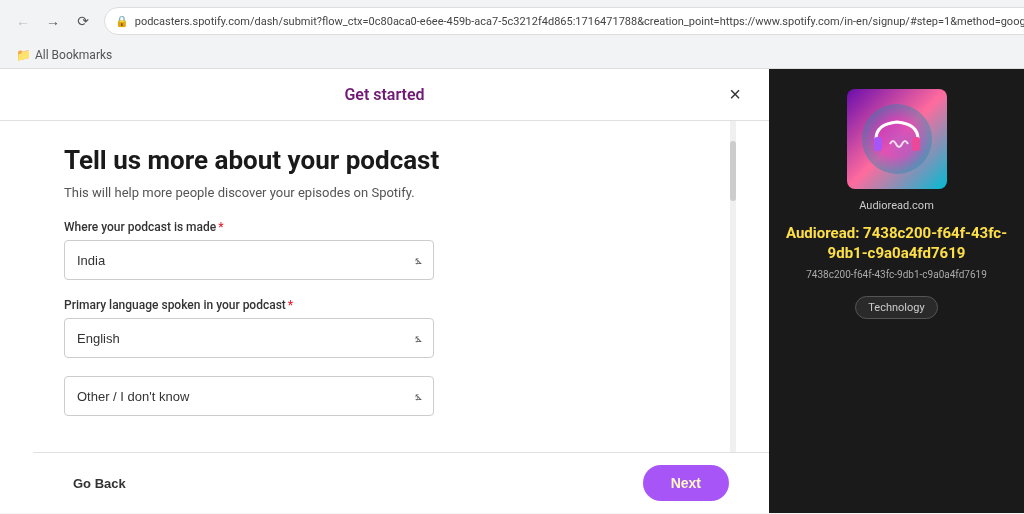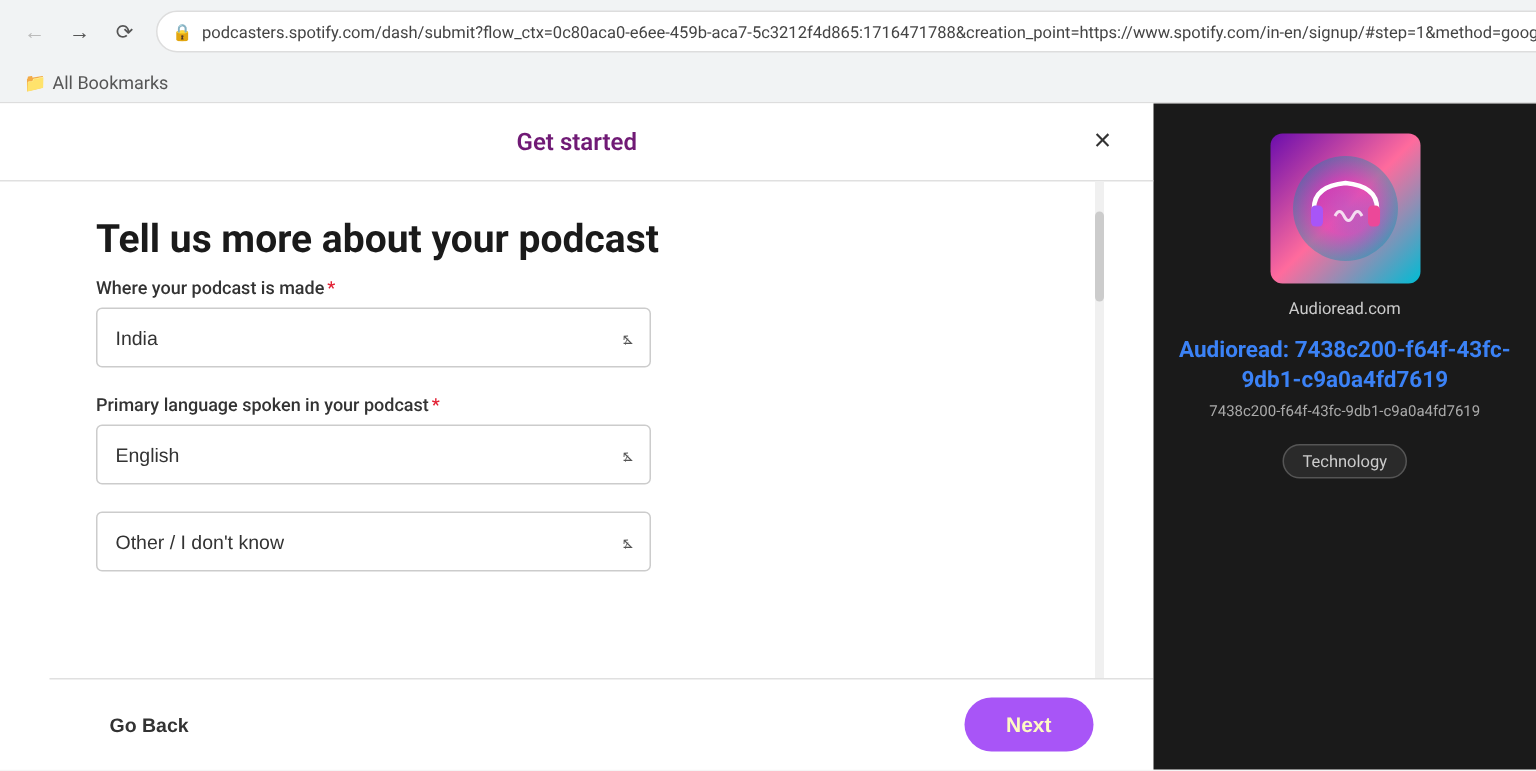--- a/index.html
+++ b/index.html
@@ -267,21 +267,21 @@
       height: 70px;
     }
     .podcast-site {
       font-size: 11px;
       color: #ccc;
       margin-bottom: 12px;
     }
     .podcast-name {
       font-size: 15px;
       font-weight: 700;
-      color: #3b82f6;
+      color: #fde047;
       text-align: center;
       margin-bottom: 6px;
       line-height: 1.3;
     }
     .podcast-id {
       font-size: 10px;
       color: #aaa;
       text-align: center;
       margin-bottom: 16px;
       word-break: break-all;
@@ -349,20 +349,21 @@
       <span class="modal-title">Get started</span>
       <button class="close-btn">
         <span>×</span>
       </button>
     </div>
 
     <div style="display:flex;flex:1;overflow:hidden;">
       <div class="form-content">
 
         <h1 class="page-title">Tell us more about your podcast</h1>
+        <p class="page-subtitle">This will help more people discover your episodes on Spotify.</p>
 
         <div class="form-group">
           <label class="form-label">
             <span>Where your podcast is made</span><span class="required-star">*</span>
           </label>
           <div class="select-wrapper">
             <select>
               <option>India</option>
             </select>
             <span class="select-arrow">⦩</span>

